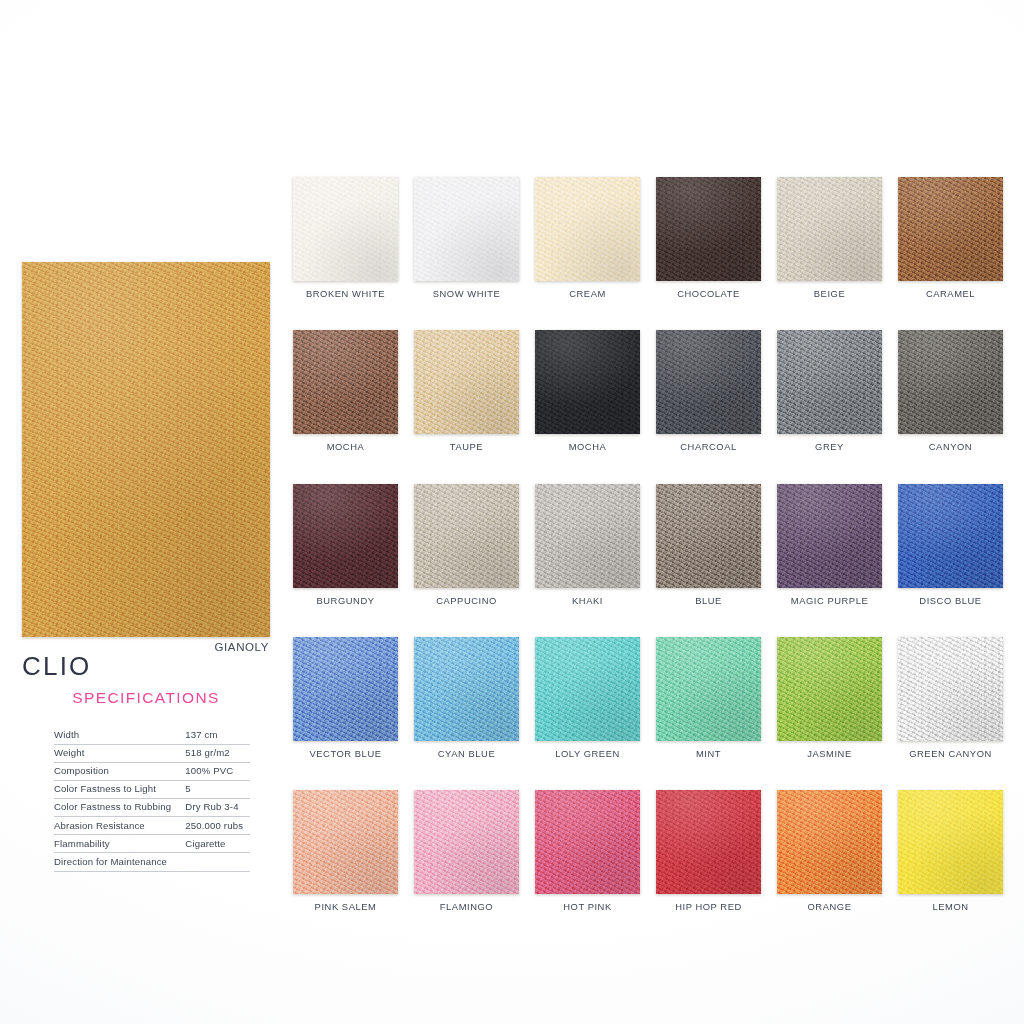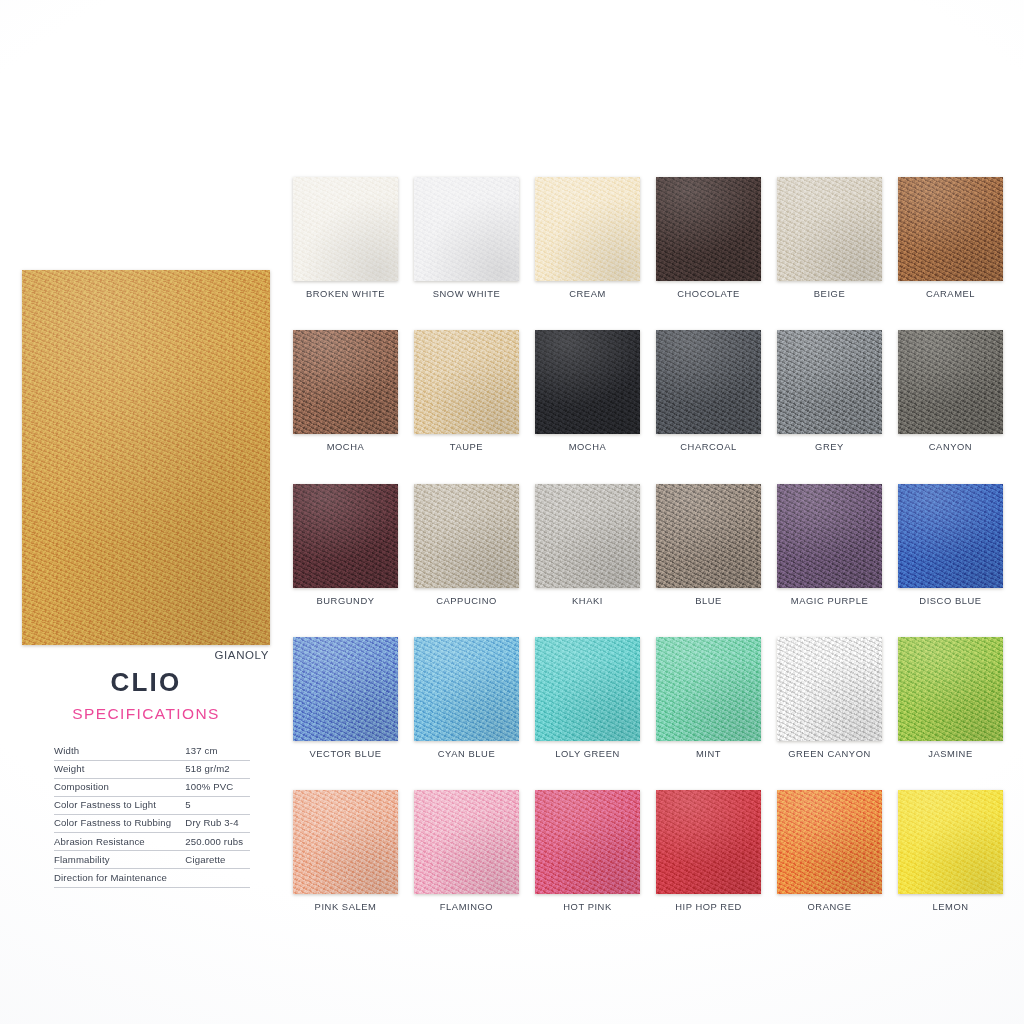--- a/index.html
+++ b/index.html
@@ -30,21 +30,21 @@
   .sheet {
     position: absolute;
     inset: 0;
     z-index: 1;
   }
 
   
   .left-col {
     position: absolute;
     left: 22px;
-    top: 270px;
+    top: 262px;
     width: 248px;
   }
 
   .hero-swatch {
     width: 248px;
     height: 375px;
     box-shadow: 0 1px 3px rgba(120,110,95,0.40);
     position: relative;
     overflow: hidden;
   }
@@ -52,26 +52,24 @@
   .brand-line {
     text-align: right;
     font-size: 11.5px;
     letter-spacing: 0.6px;
     color: #3f4654;
     margin-top: 4px;
     padding-right: 1px;
   }
 
   .product-title {
-    text-align: center;
     font-size: 26px;
     letter-spacing: 2.2px;
-    font-weight: 700;
+    font-weight: 400;
     color: #2f3545;
-    margin-top: 8px;
     line-height: 1;
   }
 
   .spec-heading {
     text-align: center;
     font-size: 15.5px;
     letter-spacing: 1.4px;
     font-weight: 400;
     color: #ec4899;
     margin-top: 11px;
@@ -371,34 +369,34 @@
         <span class="chip-label">LOLY GREEN</span>
       </div>
       <div class="cell">
         <div class="chip" style="background-color: rgb(107, 201, 162);">
           <div class="grain"></div>
           <div class="grain-soft"></div>
         </div>
         <span class="chip-label">MINT</span>
       </div>
       <div class="cell">
+        <div class="chip" style="background-color: rgb(140, 187, 69);">
+          <div class="grain"></div>
+          <div class="grain-soft"></div>
+        </div>
+        <span class="chip-label">JASMINE</span>
+      </div>
+      <div class="cell">
         <div class="chip">
           <div class="grain"></div>
           <div class="grain-soft"></div>
         </div>
         <span class="chip-label">GREEN CANYON</span>
       </div>
       <div class="cell">
-        <div class="chip" style="background-color: rgb(140, 187, 69);">
-          <div class="grain"></div>
-          <div class="grain-soft"></div>
-        </div>
-        <span class="chip-label">JASMINE</span>
-      </div>
-      <div class="cell">
         <div class="chip" style="background-color: rgb(234, 169, 141);">
           <div class="grain"></div>
           <div class="grain-soft"></div>
         </div>
         <span class="chip-label">PINK SALEM</span>
       </div>
       <div class="cell">
         <div class="chip" style="background-color: rgb(237, 163, 189);">
           <div class="grain"></div>
           <div class="grain-soft"></div>

